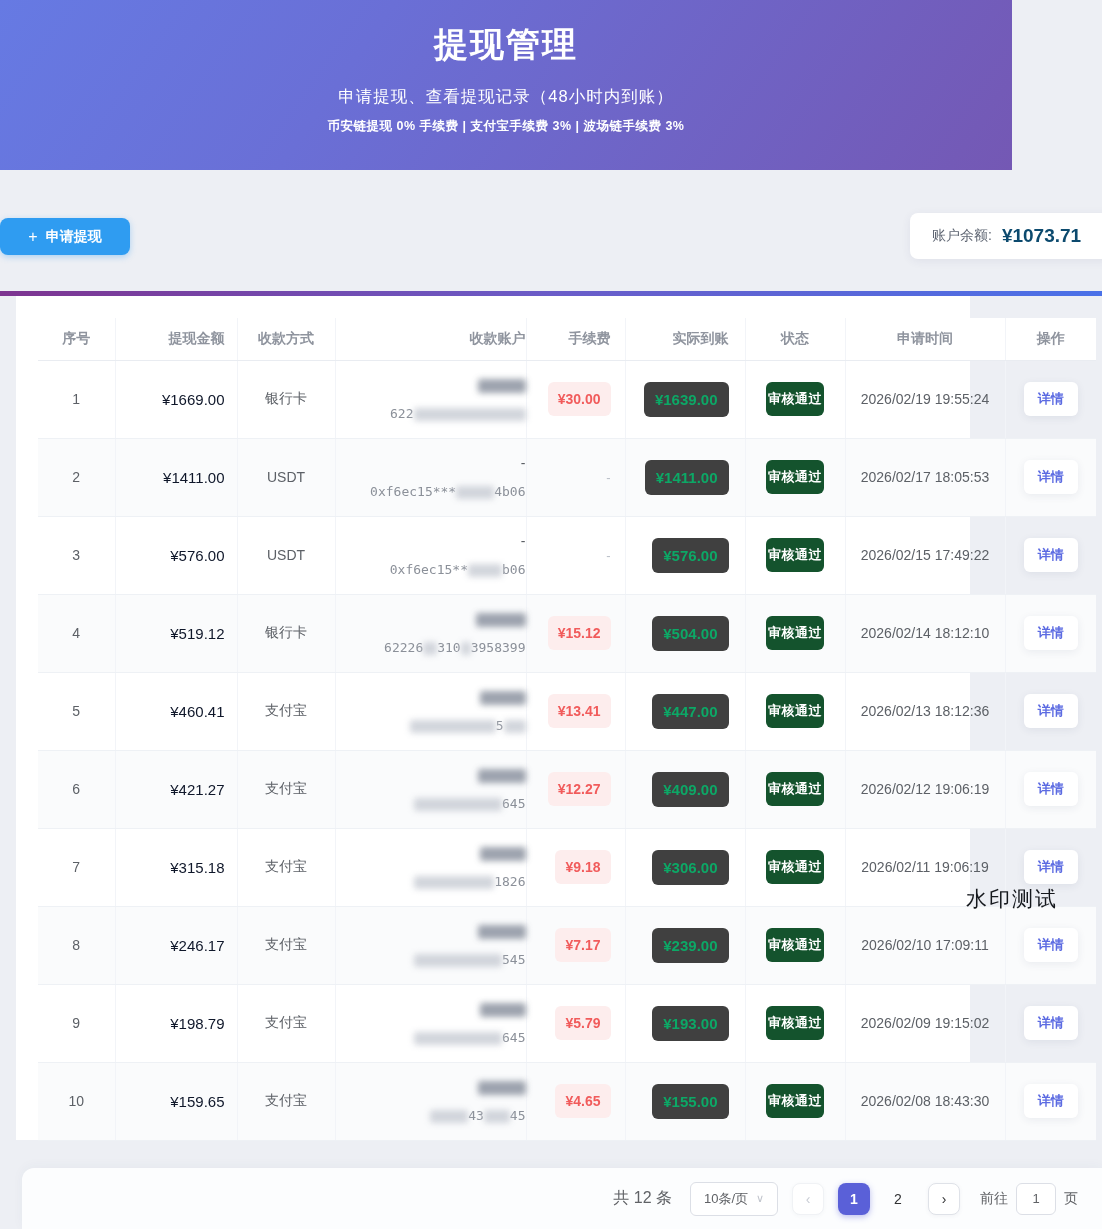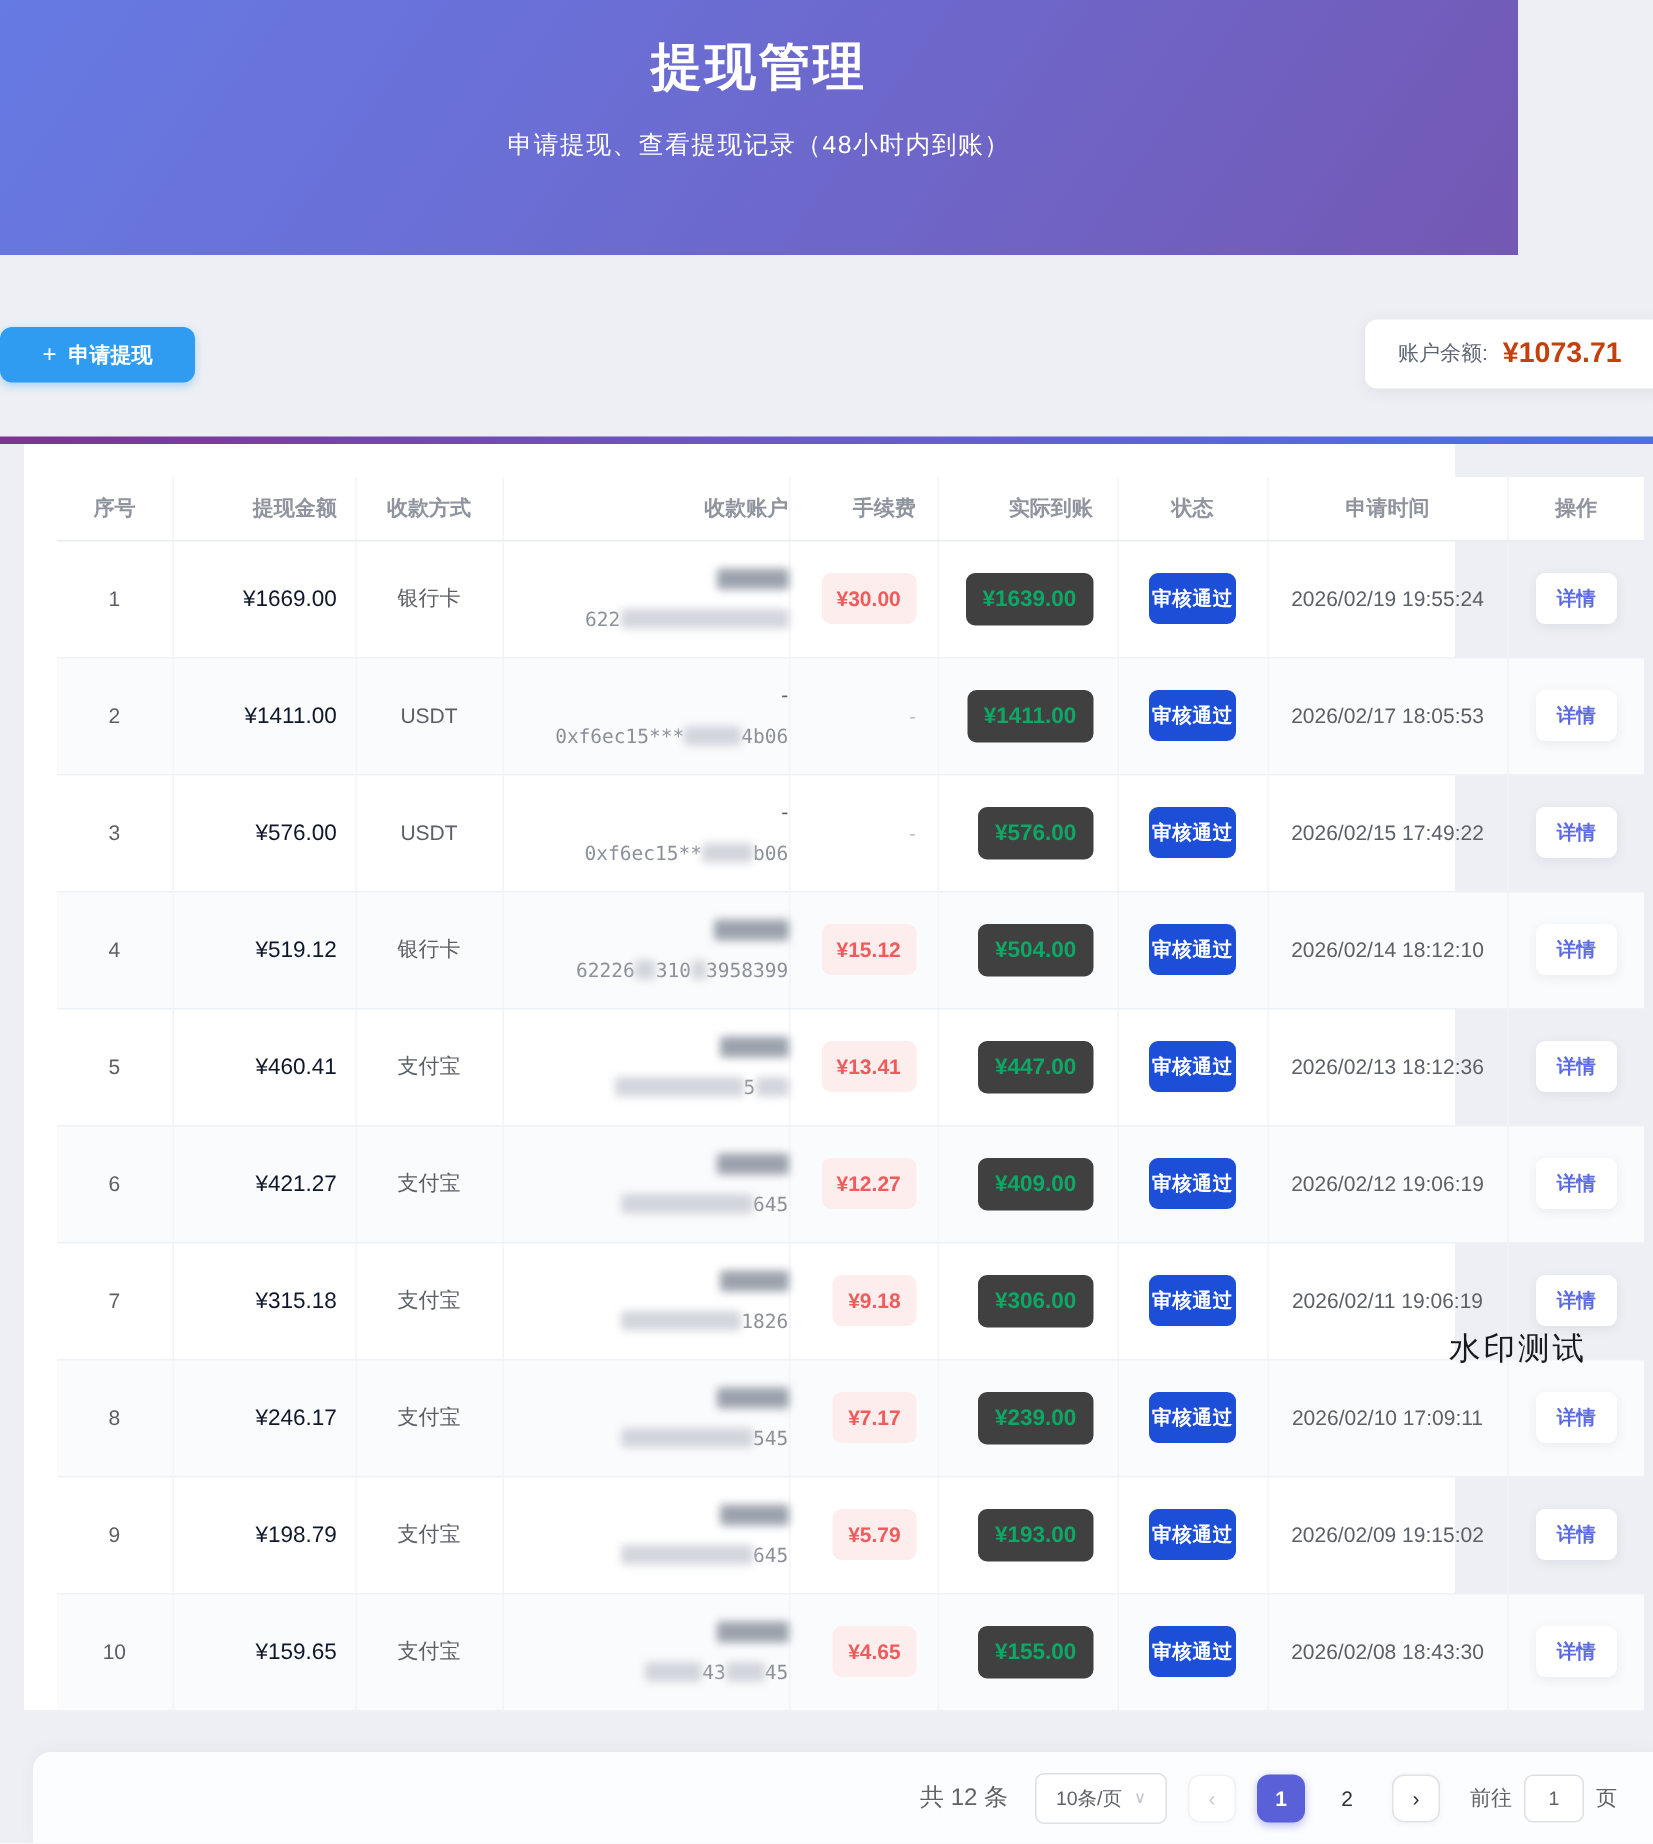--- a/index.html
+++ b/index.html
@@ -29,21 +29,21 @@
     box-shadow:0 2px 6px rgba(47,156,241,.35);
   }
   .apply-btn .plus { font-size:16px; font-weight:400; }
   .balance-card {
     position:absolute; top:213px; left:910px; width:200px; height:46px;
     background:#fff; border-radius:8px 0 0 8px;
     box-shadow:0 2px 10px rgba(60,70,110,.08);
     display:flex; align-items:center; padding-left:22px; gap:10px;
   }
   .balance-card .lbl { font-size:14px; color:#5f6673; }
-  .balance-card .val { font-size:19px; font-weight:800; color:#c2410c; }
+  .balance-card .val { font-size:19px; font-weight:800; color:#0c4a6e; }
   
   .grad-bar {
     position:absolute; top:291px; left:0; width:1102px; height:5px;
     background:linear-gradient(90deg,#7d3490 0%,#6a5cc8 50%,#4a71e8 100%);
   }
   .main-card {
     position:absolute; top:296px; left:16px; width:954px; height:844px;
     background:#ffffff;
   }
   table { width:1058px; margin:22px 22px 0 22px; border-collapse:collapse; table-layout:fixed; }
@@ -86,21 +86,21 @@
   .badge-fee {
     display:inline-block; background:#fdeded; color:#f15b5b;
     font-weight:700; font-size:14px; padding:9px 10px; border-radius:6px;
   }
   .fee-dash { color:#b9bec7; font-size:13px; }
   .badge-actual {
     display:inline-block; background:#404040; color:#0ca866;
     font-weight:800; font-size:15px; padding:9px 11px; border-radius:6px;
   }
   .status-tag {
-    display:inline-block; background:#1d4ed8; color:#fff;
+    display:inline-block; background:#14532d; color:#fff;
     font-weight:700; font-size:13px; padding:8px 2px; border-radius:6px;
     letter-spacing:.5px;
     text-align:center;
   }
   .detail-btn {
     display:inline-block; background:#fff; color:#5c6be2;
     font-weight:700; font-size:13px; padding:8px 14px; border-radius:6px;
     box-shadow:0 2px 8px rgba(40,50,90,.08); cursor:pointer;
   }
   
@@ -137,20 +137,21 @@
     position:absolute; left:966px; top:885px; font-family:"DejaVu Serif",serif;
     font-size:21px; color:#15181d; letter-spacing:2px;
   }
 </style>
 </head>
 <body>
 
 <header class="hero">
   <h1>提现管理</h1>
   <p class="sub">申请提现、查看提现记录（48小时内到账）</p>
+  <p class="fees">币安链提现 0% 手续费 | 支付宝手续费 3% | 波场链手续费 3%</p>
 </header>
 
 <button class="apply-btn">
   <span class="plus">+</span>
   <span>申请提现</span>
 </button>
 
 <div class="balance-card">
   <span class="lbl">账户余额:</span>
   <span class="val">¥1073.71</span>

